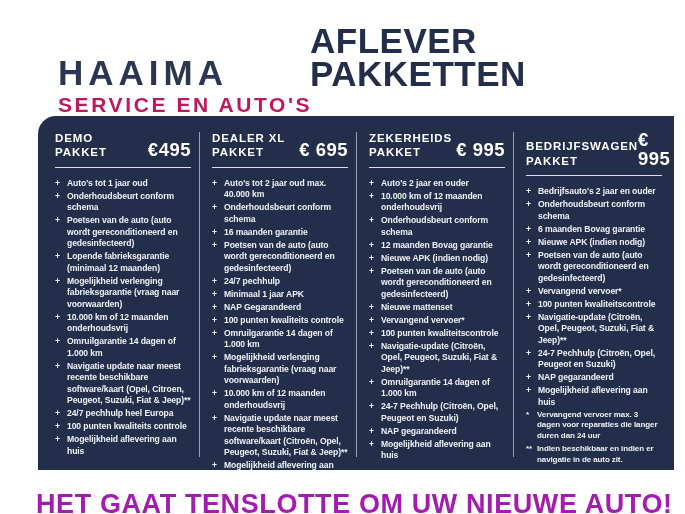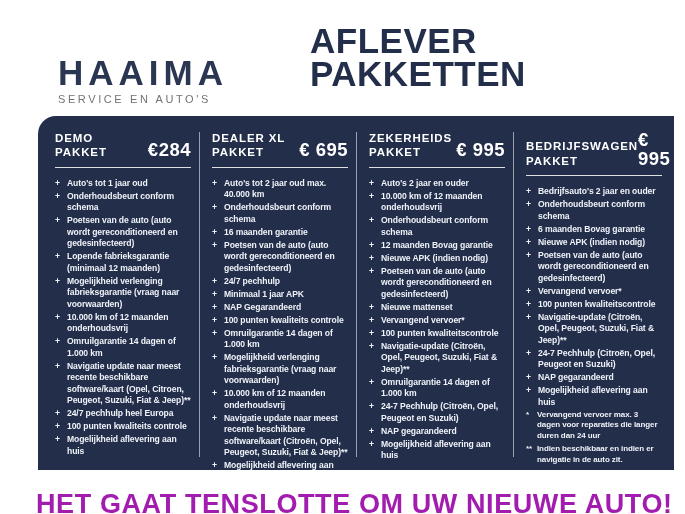--- a/index.html
+++ b/index.html
@@ -11,21 +11,21 @@
     overflow: hidden;
   }
 
   
   .logo-block { position: absolute; left: 58px; top: 24px; margin-top: 31px; }
   .logo-name {
     font-size: 35px; font-weight: 700; color: #2B3752;
     letter-spacing: 5px; line-height: 1;
   }
   .logo-tagline {
-    font-size: 11px; font-weight: 400; color: #737373;
+    font-size: 21px; font-weight: 700; color: #be185d;
     letter-spacing: 2.6px; margin-top: 3px;
   }
   .title-block {
     position: absolute; left: 310px; top: 25px;
     font-size: 35px; font-weight: 700; color: #222E4A;
     line-height: 0.94; letter-spacing: 0.5px;
   }
 
   
   .panel {
@@ -97,21 +97,21 @@
   <div>PAKKETTEN</div>
 </div>
 
 <div class="panel">
     <section class="pkg-col">
       <header class="pkg-header">
         <h2 class="pkg-name">
           <div>DEMO</div>
           <div>PAKKET</div>
         </h2>
-        <div class="pkg-price">€284</div>
+        <div class="pkg-price">€495</div>
       </header>
       <ul class="pkg-items">
         <li class="pkg-item"><span class="plus-bullet">+</span><span>Auto's tot 1 jaar oud</span></li>
         <li class="pkg-item"><span class="plus-bullet">+</span><span>Onderhoudsbeurt conform schema</span></li>
         <li class="pkg-item"><span class="plus-bullet">+</span><span>Poetsen van de auto (auto wordt gereconditioneerd en gedesinfecteerd)</span></li>
         <li class="pkg-item"><span class="plus-bullet">+</span><span>Lopende fabrieksgarantie (minimaal 12 maanden)</span></li>
         <li class="pkg-item"><span class="plus-bullet">+</span><span>Mogelijkheid verlenging fabrieksgarantie (vraag naar voorwaarden)</span></li>
         <li class="pkg-item"><span class="plus-bullet">+</span><span>10.000 km of 12 maanden onderhoudsvrij</span></li>
         <li class="pkg-item"><span class="plus-bullet">+</span><span>Omruilgarantie 14 dagen of 1.000 km</span></li>
         <li class="pkg-item"><span class="plus-bullet">+</span><span>Navigatie update naar meest recente beschikbare software/kaart (Opel, Citroen, Peugeot, Suzuki, Fiat &amp; Jeep)**</span></li>

